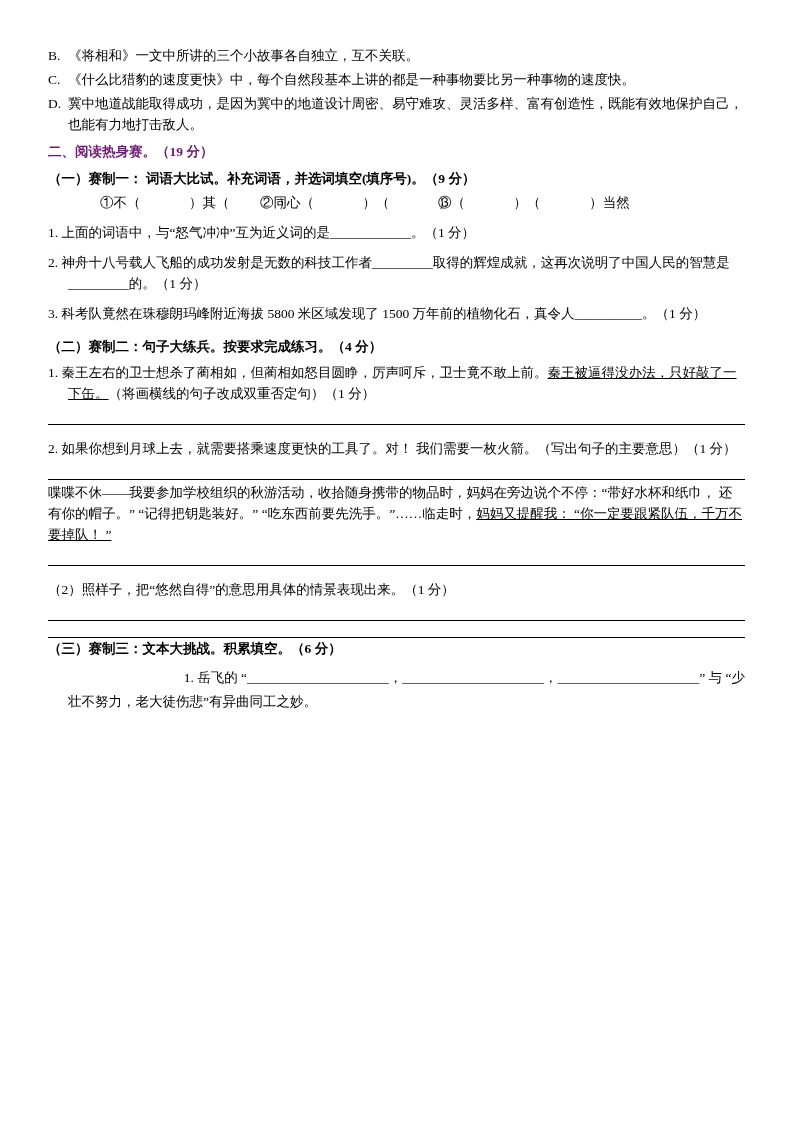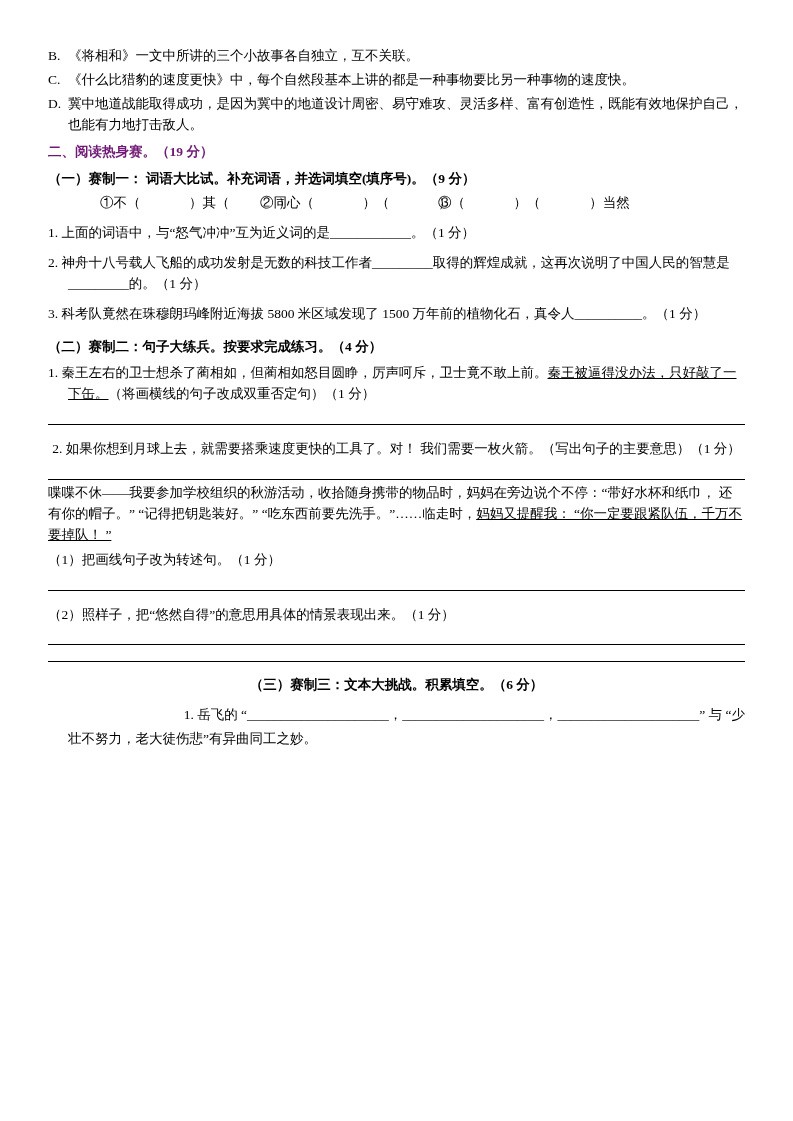--- a/index.html
+++ b/index.html
@@ -117,32 +117,31 @@
   <div class="q">2. 神舟十八号载人飞船的成功发射是无数的科技工作者_________取得的辉煌成就，这再次说明了中国人民的智慧是_________的。（1 分）</div>
   <div class="q">3. 科考队竟然在珠穆朗玛峰附近海拔 5800 米区域发现了 1500 万年前的植物化石，真令人__________。（1 分）</div>
 
   <div class="sub-title-2">（二）赛制二：句子大练兵。按要求完成练习。（4 分）</div>
 
   <div class="hang2">
     <span>1. 秦王左右的卫士想杀了蔺相如，但蔺相如怒目圆睁，厉声呵斥，卫士竟不敢上前。</span><span class="u">秦王被逼得没办法，只好敲了一下缶。</span><span>（将画横线的句子改成双重否定句）（1 分）</span>
   </div>
   <div class="answer-line"></div>
 
-  <div class="hang2" style="margin-top:14px;text-align:center;">2. 如果你想到月球上去，就需要搭乘速度更快的工具了。对！ 我们需要一枚火箭。（写出句子的主要意思）（1 分）</div>
+  <div class="hang2" style="margin-top:14px;">2. 如果你想到月球上去，就需要搭乘速度更快的工具了。对！ 我们需要一枚火箭。（写出句子的主要意思）（1 分）</div>
   <div class="answer-line"></div>
 
   <div class="plain">
     <span>喋喋不休——我要参加学校组织的秋游活动，收拾随身携带的物品时，妈妈在旁边说个不停：“带好水杯和纸巾， 还有你的帽子。” “记得把钥匙装好。” “吃东西前要先洗手。”……临走时，</span><span class="u">妈妈又提醒我： “你一定要跟紧队伍，千万不要掉队！ ”</span>
   </div>
 
-  <div class="hang2" style="margin-top:4px;">（1）把画线句子改为转述句。（1 分）</div>
   <div class="answer-line"></div>
 
   <div class="hang2" style="margin-top:14px;">（2）照样子，把“悠然自得”的意思用具体的情景表现出来。（1 分）</div>
   <div class="answer-line"></div>
   <div class="answer-line tight"></div>
 
-  <div class="sub-title-2" style="margin-top:13px;text-align:center;">（三）赛制三：文本大挑战。积累填空。（6 分）</div>
+  <div class="sub-title-2" style="margin-top:1px;">（三）赛制三：文本大挑战。积累填空。（6 分）</div>
 
   <div class="plain" style="margin-top:9px;text-align:right;">1. 岳飞的 “_____________________，_____________________，_____________________” 与 “少</div>
   <div class="plain" style="padding-left:20px;">壮不努力，老大徒伤悲”有异曲同工之妙。</div>
 
 </div>
 
 </body></html>

